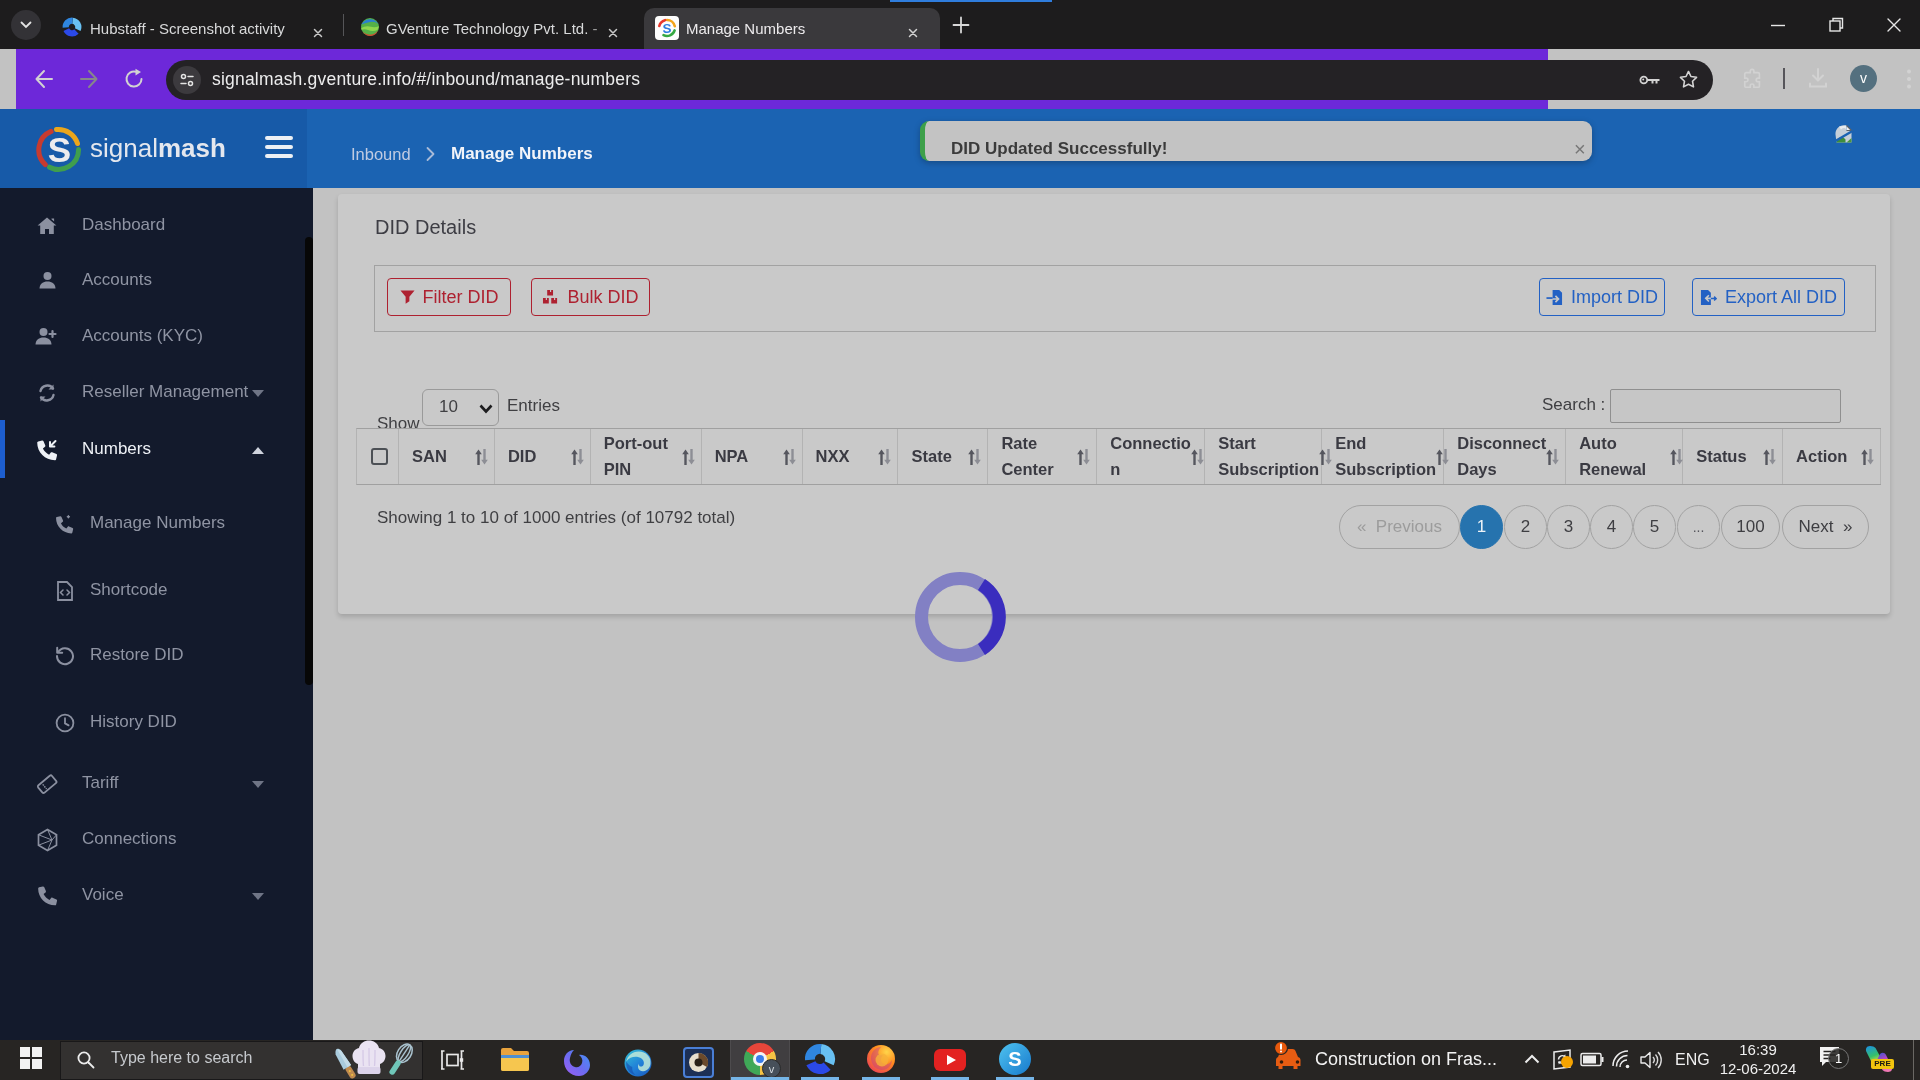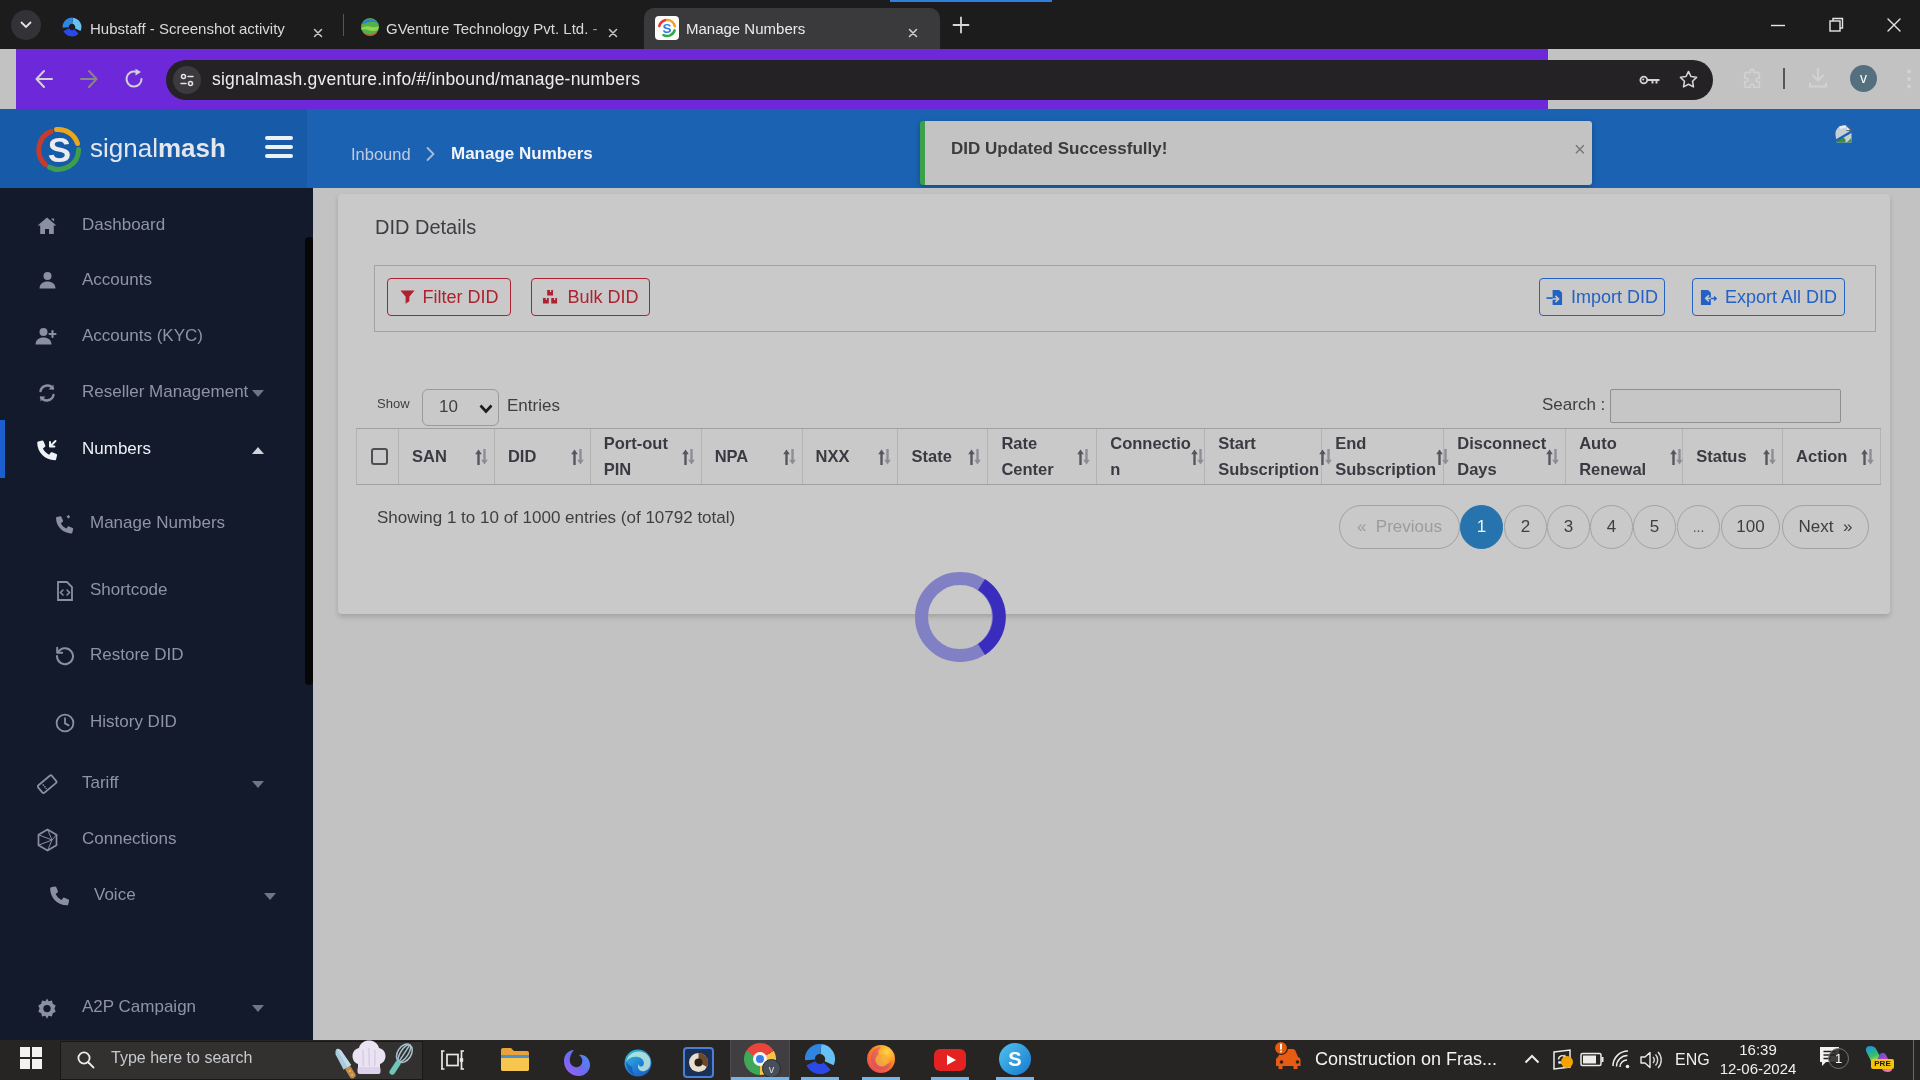--- a/index.html
+++ b/index.html
@@ -195,21 +195,21 @@
   <div class="abs" style="left:265px;top:27px;width:28px;height:4px;background:#edf0f4;border-radius:2px;"></div>
   <div class="abs" style="left:265px;top:36px;width:28px;height:4px;background:#edf0f4;border-radius:2px;"></div>
   <div class="abs" style="left:265px;top:45px;width:28px;height:4px;background:#edf0f4;border-radius:2px;"></div>
 
   <div class="abs" style="left:351px;top:36px;font-size:16.5px;color:#c0cbe2;">Inbound</div>
   <svg class="abs" style="left:421px;top:36px;" width="18" height="18" viewBox="0 0 18 18">
         <path d="M6.5 3 L12.5 9 L6.5 15" stroke="#a9bbd8" stroke-width="1.8" fill="none" stroke-linecap="round" stroke-linejoin="round"></path>
       </svg>
   <div class="abs" style="left:451px;top:35px;font-size:17px;font-weight:600;color:#f2f4f9;">Manage Numbers</div>
 
-  <div class="abs" style="left:920px;top:12px;width:672px;height:64px;background:#c3c3c3;border-left:5px solid #3da04a;border-radius:3px;box-shadow:0 2px 6px rgba(0,0,0,.25);">
+  <div class="abs" style="left:920px;top:12px;width:672px;height:40px;background:#c3c3c3;border-left:5px solid #3da04a;border-radius:9px;box-shadow:0 2px 6px rgba(0,0,0,.25);">
     <div class="abs" style="left:26px;top:18px;font-size:17px;font-weight:bold;color:#3b3b3b;">DID Updated Successfully!</div>
     <div class="abs" style="left:649px;top:17px;font-size:20px;color:#777;">×</div>
   </div>
 
   <svg class="abs" style="left:1833px;top:15px;" width="21" height="21" viewBox="0 0 21 21">
     <path d="M2.5 10.5 A 8.5 8.5 0 0 1 13 1.5 L13.5 1.5 L13.5 6.5 H18.5 V18.5 H3.5 Z" fill="#c6cfd8"></path>
     <path d="M8 5.5 Q11 3 13 5 L13 1.5 L6 2.5 Z" fill="#e8ecef"></path>
     <path d="M13.5 1.5 L18.5 6.5 H13.5 Z" fill="#f0f2f4"></path>
     <path d="M13.5 6.5 L18.5 6.5 L13.5 1.5" fill="none" stroke="#5f6468" stroke-width="1.2"></path>
     <path d="M3.2 18.5 Q7.5 9.5 12.5 15.5 L12.5 18.5 Z" fill="#3e8e3c"></path>
@@ -300,33 +300,25 @@
     <div class="lbl" style="left:82px;">Tariff</div>
     <div class="caret"></div>
   </div>
   <div class="mi" style="left:0;top:632px;width:305px;">
     <svg style="left:36px;top:8px;" width="23" height="24" viewBox="0 0 23 24">
           <path d="M11.5 1.5 L20.5 6.8 V17.2 L11.5 22.5 L2.5 17.2 V6.8 Z" fill="none" stroke="#8b90a0" stroke-width="1.7"></path>
           <path d="M11.5 1.5 L16 12 L11.5 22.5 M2.5 6.8 L16 12 L20.5 6.8 M2.5 17.2 L16 12" stroke="#8b90a0" stroke-width="1" fill="none"></path>
         </svg>
     <div class="lbl" style="left:82px;">Connections</div>
   </div>
-  <div class="mi" style="left:12px;top:688px;width:305px;">
+  <div class="mi" style="left:0;top:688px;width:305px;">
     <svg style="left:37px;top:9px;" width="21" height="21" viewBox="0 0 22 22">
           <path d="M21 16.4 l-.9 3.9 c-.1.6-.6 1-1.2 1 C9.1 21.3 1.2 13.4 1.2 3.6 c0-.6.4-1.1 1-1.2 L6.1 1.5 c.6-.1 1.2.2 1.4.7 l1.8 4.2 c.2.5.1 1.1-.3 1.4 L6.9 9.5 c1.3 2.7 3.5 4.9 6.2 6.2 l1.7-2.1 c.3-.4.9-.6 1.4-.3 l4.2 1.8 c.5.2.8.8.6 1.3 z" fill="#8b90a0"></path>
         </svg>
     <div class="lbl" style="left:82px;">Voice</div>
-    <div class="caret"></div>
-  </div>
-  <div class="mi" style="left:0;top:800px;width:305px;">
-    <svg style="left:36px;top:9px;" width="22" height="22" viewBox="0 0 24 24">
-          <path d="M12 1.5 l1.8 3.2 3.6-.9 .9 3.6 3.2 1.8 -1.4 3.4 1.4 3.4 -3.2 1.8 -.9 3.6 -3.6-.9 -1.8 3.2 -1.8-3.2 -3.6.9 -.9-3.6 -3.2-1.8 1.4-3.4 -1.4-3.4 3.2-1.8 .9-3.6 3.6.9 z" fill="#8b90a0"></path>
-          <circle cx="12" cy="12.6" r="4" fill="#131a2c"></circle>
-        </svg>
-    <div class="lbl" style="left:82px;">A2P Campaign</div>
     <div class="caret"></div>
   </div>
 </div>
 <div id="content">
       <div id="card">
   <div class="abs gtxt" style="left:37px;top:22px;font-size:20px;color:#3d3d44;">DID Details</div>
   <div class="abs" style="left:36px;top:71px;width:1502px;height:67px;border:1px solid #a2a2a2;"></div>
   <div class="btn red" style="left:49px;width:124px;">
     <svg width="15" height="15" viewBox="0 0 16 16">
             <path d="M0.5 0.5 h15 L10 7.2 V12 l-4 2.6 V7.2 Z" fill="#ae2130"></path>
@@ -351,21 +343,21 @@
     <span>Import DID</span>
   </div>
   <div class="btn blue" style="left:1354px;width:153px;">
     <svg width="17" height="17" viewBox="0 0 18 18">
             <path d="M1 1 h7.5 l3 3 v5 h-3.3 l1.8-1.8 -1.2-1.2 -3.9 3.9 3.9 3.9 1.2-1.2 -1.8-1.8 h3.3 v6.2 H1 z" fill="#2361c4"></path>
             <path d="M11.5 10.1 h5.5 l-2-2 m2 2 l-2 2" stroke="#2361c4" stroke-width="1.6" fill="none"></path>
           </svg>
     <span>Export All DID</span>
   </div>
 
-  <div class="abs gtxt" style="left:39px;top:202px;font-size:13px;">Show</div>
+  <div class="abs gtxt" style="left:39px;top:220px;font-size:17px;">Show</div>
   <div class="abs" style="left:84px;top:195px;width:77px;height:37px;border:1.3px solid #9a9a9a;border-radius:6px;background:#c9c9c9;">
     <div class="abs gtxt" style="left:16px;top:7px;font-size:17px;">10</div>
     <svg class="abs" style="left:56px;top:14px;" width="14" height="10" viewBox="0 0 14 10">
             <path d="M1.5 1.5 L7 7.5 L12.5 1.5" stroke="#1d1d1f" stroke-width="2.6" fill="none"></path>
           </svg>
   </div>
   <div class="abs gtxt" style="left:169px;top:202px;font-size:17px;">Entries</div>
   <div class="abs gtxt" style="left:1204px;top:201px;font-size:17px;">Search :</div>
   <div class="abs" style="left:1272px;top:195px;width:231px;height:34px;border:1px solid #8f8f8f;border-radius:2px;background:#c6c6c6;"></div>
 

